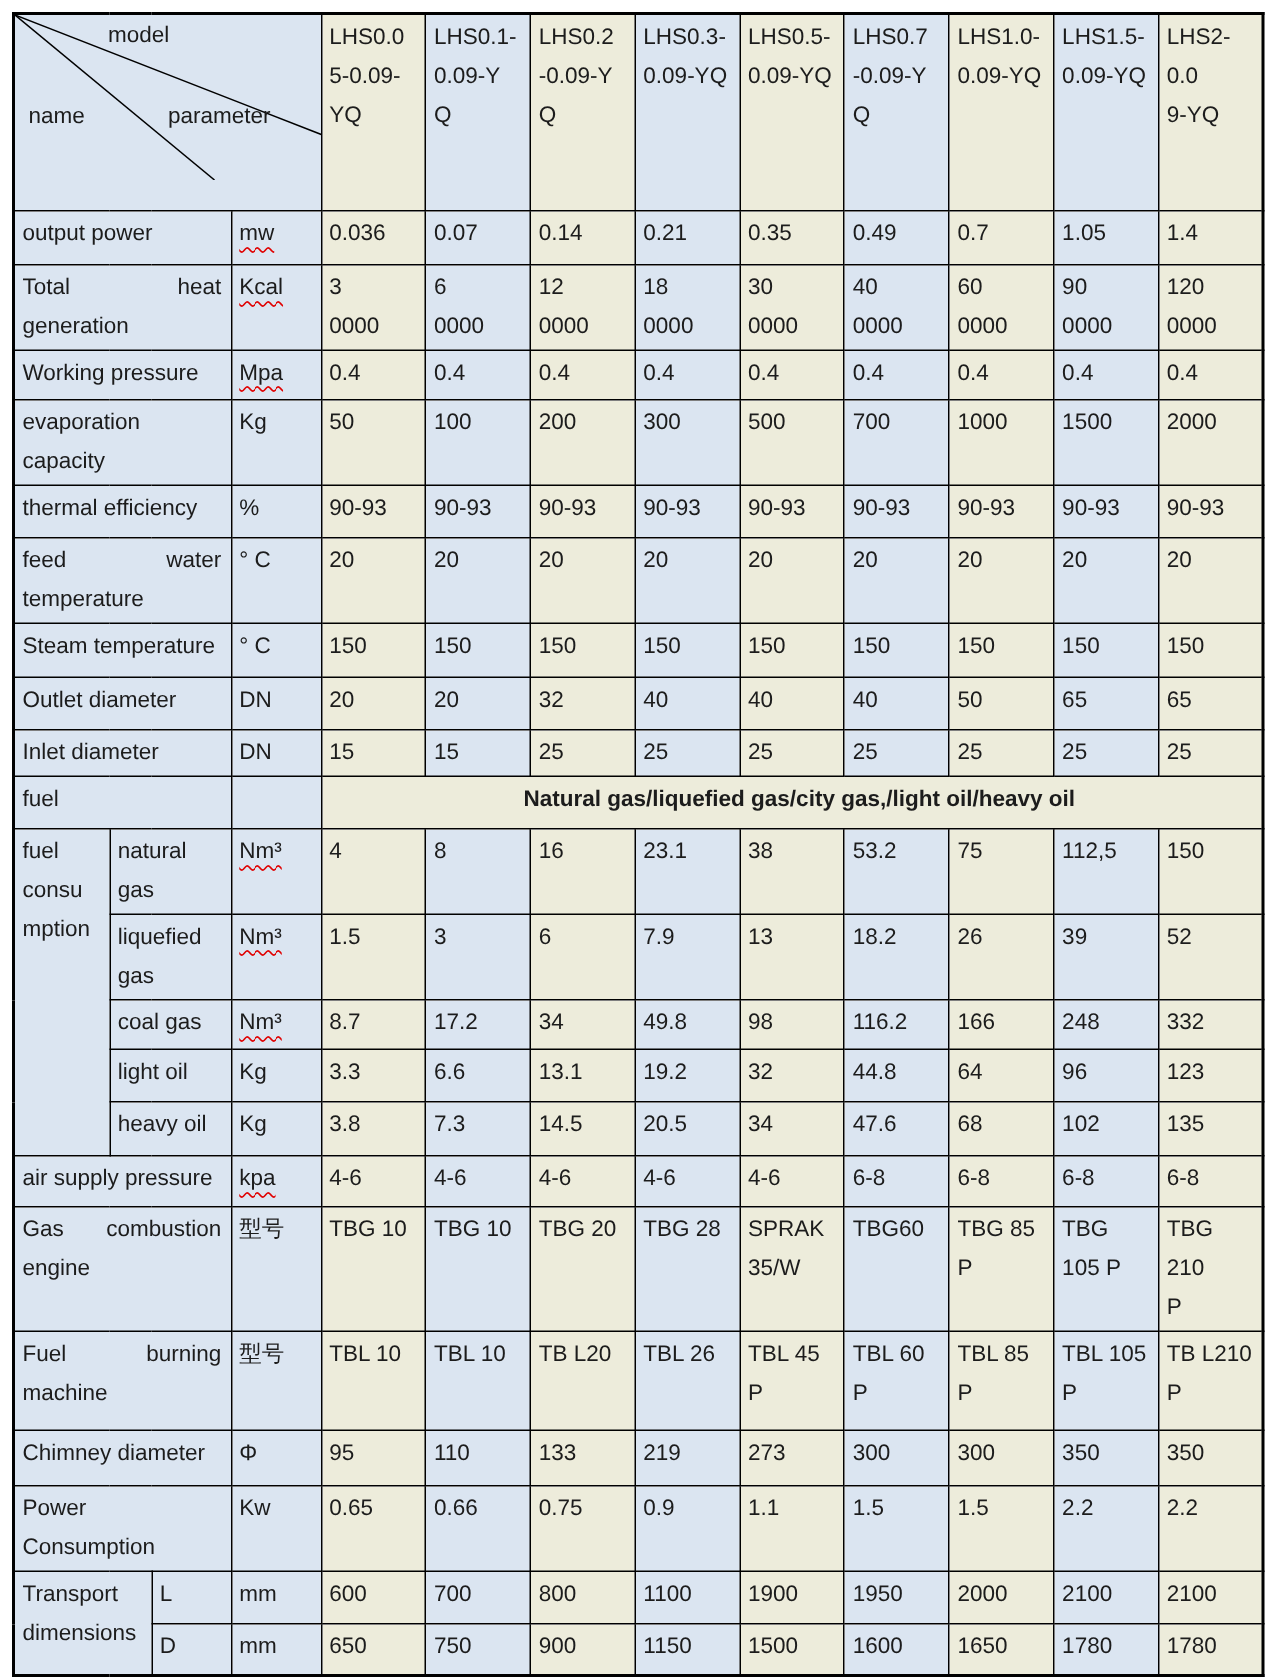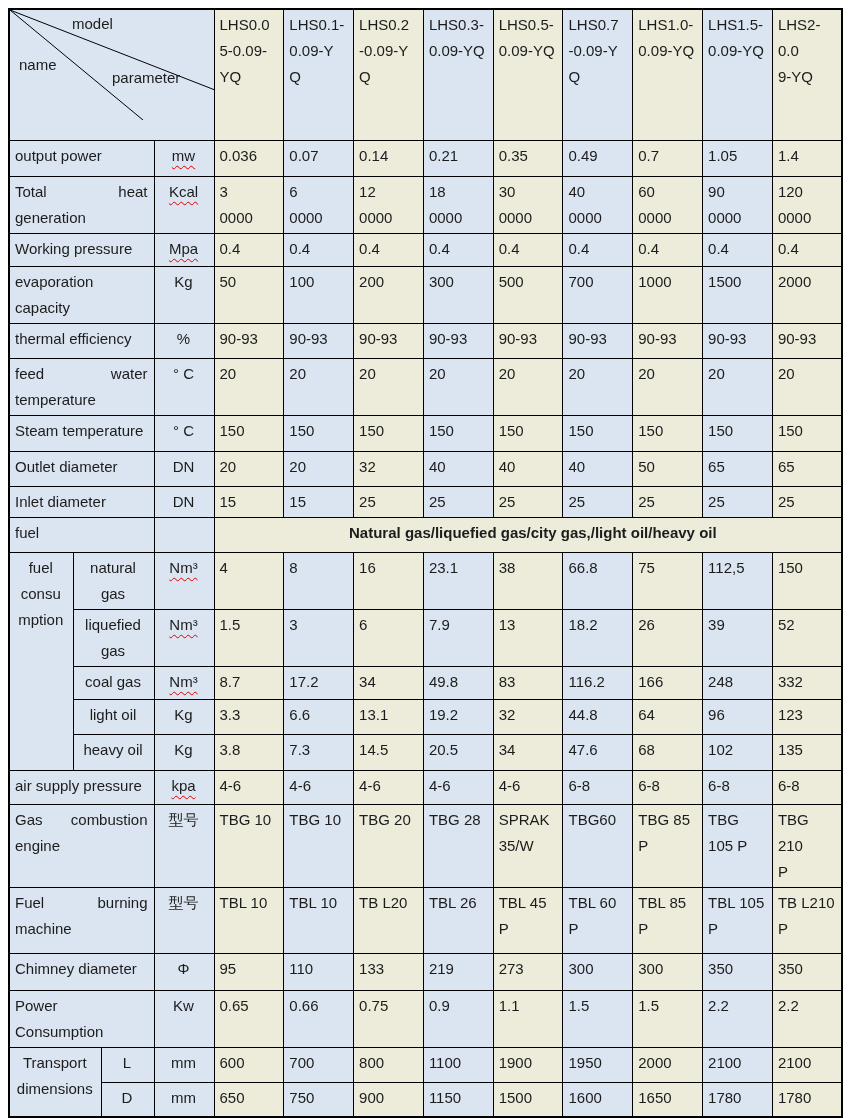--- a/index.html
+++ b/index.html
@@ -29,21 +29,21 @@
     line-height:26px;
     font-weight:normal;
     text-align:left;
     white-space:pre-line;
     overflow:hidden;
   }
   .col-head{background:var(--band-cream);}
   .col-head.band-blue{background:var(--band-blue);margin-top:12px;}
   .band-cream{background:var(--band-cream);}
   .band-blue{background:var(--band-blue);}
-  .row-label,.group-label,.sub-label,.unit-cell{background:var(--band-blue);text-align:center;}
+  .row-label,.group-label,.sub-label,.unit-cell{background:var(--band-blue);}
   .row-label{text-align:justify;}
   .merged-cell{
     background:var(--band-cream);
     font-weight:bold;
     text-align:center;
     padding-left:16px;
   }
   .wavy{
     text-decoration-line:underline;
     text-decoration-style:wavy;
@@ -52,21 +52,21 @@
     text-underline-offset:4px;
   }
   .corner{
     position:relative;
     padding:0;
     background:var(--band-blue);
   }
   .corner svg{position:absolute;left:0;top:0;}
   .corner .lbl{position:absolute;line-height:20px;white-space:nowrap;}
   .lbl-model{left:62px;top:4px;}
-  .lbl-name{left:9px;top:45px;}
+  .lbl-name{left:9px;top:58px;}
   .lbl-parameter{left:86px;top:58px;margin-left:16px;}
 </style>
 </head>
 <body>
 
 <div class="wrap">
   <table>
     <colgroup>
       <col style="width:64px">
         <col style="width:28px">
@@ -253,21 +253,21 @@
           <td class="group-label" rowspan="5" colspan="1">fuel
 consu
 mption</td>
           <td class="sub-label" colspan="2">natural gas</td>
           <td class="unit-cell"><span class="wavy">Nm³</span></td>
           <td class="data-cell band-cream">4</td>
           <td class="data-cell band-blue">8</td>
           <td class="data-cell band-cream">16</td>
           <td class="data-cell band-blue">23.1</td>
           <td class="data-cell band-cream">38</td>
-          <td class="data-cell band-blue">66.8</td>
+          <td class="data-cell band-blue">53.2</td>
           <td class="data-cell band-cream">75</td>
           <td class="data-cell band-blue">112,5</td>
           <td class="data-cell band-cream">150</td>
         </tr>
         <tr style="height: 53px; padding-left: 42px;">
           <td class="sub-label" colspan="2">liquefied gas</td>
           <td class="unit-cell"><span class="wavy">Nm³</span></td>
           <td class="data-cell band-cream">1.5</td>
           <td class="data-cell band-blue">3</td>
           <td class="data-cell band-cream">6</td>
@@ -278,21 +278,21 @@
           <td class="data-cell band-blue">39</td>
           <td class="data-cell band-cream">52</td>
         </tr>
         <tr style="height: 33px;">
           <td class="sub-label" colspan="2">coal gas</td>
           <td class="unit-cell"><span class="wavy">Nm³</span></td>
           <td class="data-cell band-cream">8.7</td>
           <td class="data-cell band-blue">17.2</td>
           <td class="data-cell band-cream">34</td>
           <td class="data-cell band-blue">49.8</td>
-          <td class="data-cell band-cream">83</td>
+          <td class="data-cell band-cream">98</td>
           <td class="data-cell band-blue">116.2</td>
           <td class="data-cell band-cream">166</td>
           <td class="data-cell band-blue">248</td>
           <td class="data-cell band-cream">332</td>
         </tr>
         <tr style="height: 35px;">
           <td class="sub-label" colspan="2">light oil</td>
           <td class="unit-cell"><span>Kg</span></td>
           <td class="data-cell band-cream">3.3</td>
           <td class="data-cell band-blue">6.6</td>

